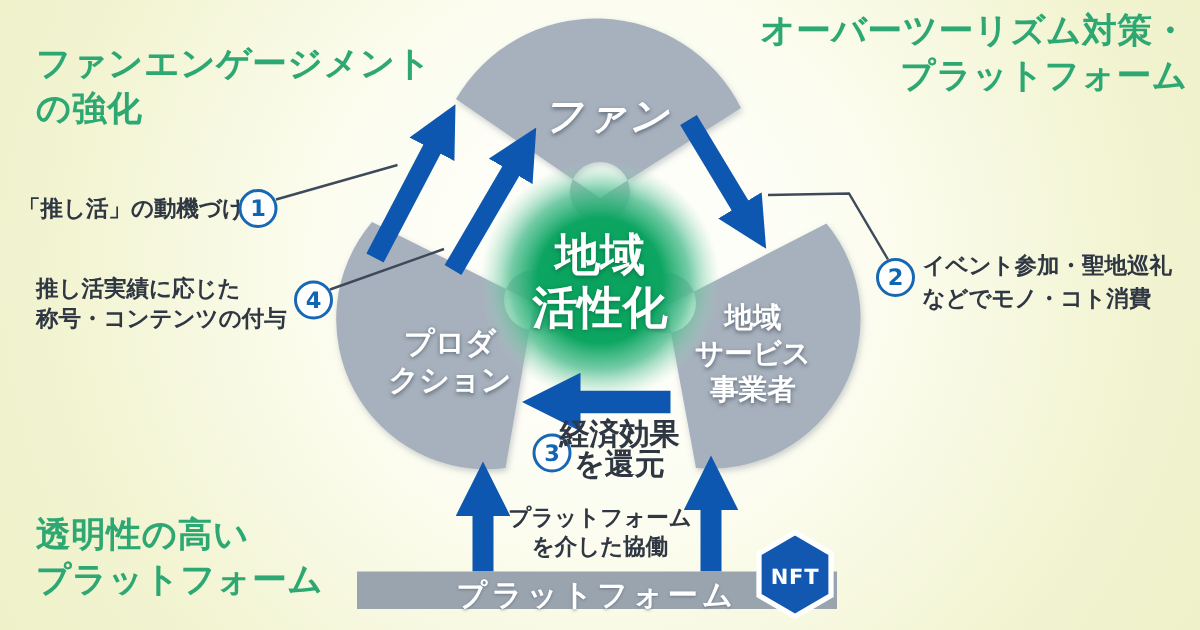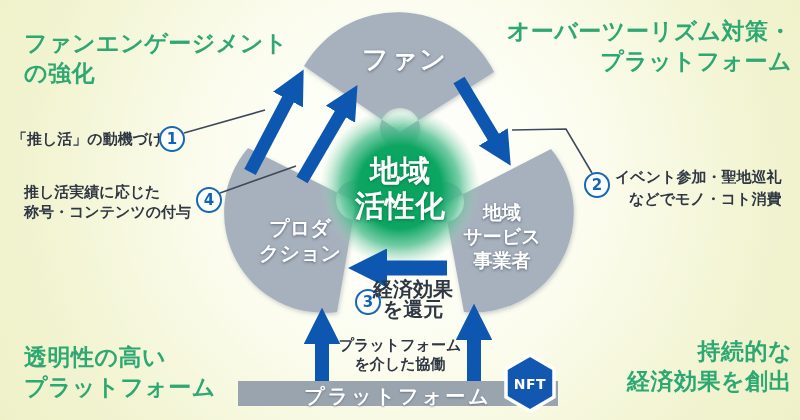--- a/index.html
+++ b/index.html
@@ -12,32 +12,32 @@
   .abs{position:absolute;}
   .green{
     color:#2ea873;font-weight:bold;font-size:23px;line-height:30px;
     letter-spacing:0.5px;white-space:nowrap;
   }
   .tr,.br{text-align:right;}
   .node-label{
     color:#ffffff;font-weight:bold;text-align:center;
     text-shadow:0 1px 3px rgba(70,82,98,.8);white-space:nowrap;
   }
-  .fan-label{left:330px;top:42px;width:150px;font-size:26px;letter-spacing:2px;}
+  .fan-label{left:330px;top:60px;width:150px;font-size:26px;letter-spacing:2px;font-style:italic;}
   .prod-label{left:235px;top:216px;width:130px;font-size:20px;line-height:25px;}
   .reg-label{left:437px;top:200px;width:130px;font-size:19px;line-height:24px;}
   .center-label{
     left:325px;top:153px;width:150px;font-size:30px;line-height:35px;
     color:#ffffff;font-weight:bold;text-align:center;white-space:nowrap;
     text-shadow:0 1px 3px rgba(10,90,55,.6);
   }
   .ann{color:#2f3743;font-weight:bold;font-size:15px;white-space:nowrap;}
   .a1{left:12px;top:130px;}
   .a4{left:24px;top:182px;width:172px;text-align:left;line-height:20px;}
-  .a2{left:615px;top:166px;line-height:22px;text-align:right;}
+  .a2{left:615px;top:166px;line-height:22px;}
   .a3{left:372px;top:279px;width:82px;text-align:center;line-height:20px;font-size:20px;}
   .collab{left:328px;top:336px;width:144px;text-align:center;line-height:19px;}
   .num{
     width:26px;height:26px;border-radius:50%;background:#ffffff;
     border:2px solid #1668b5;color:#1166b3;font-weight:bold;font-size:15px;
     display:flex;align-items:center;justify-content:center;box-sizing:border-box;
   }
   .n1{left:159px;top:126px;}
   .n4{left:196px;top:187px;}
   .n2{left:584px;top:172px;}
@@ -92,31 +92,27 @@
     <rect x="238" y="381" width="320" height="25" fill="#9aa4af"></rect>
 
     <polygon points="530,355 554,369 554,397 530,411 506,397 506,369" fill="#1358b0" stroke="#ffffff" stroke-width="3.5"></polygon>
     <text x="530" y="389" text-anchor="middle" fill="#ffffff" font-size="14" font-weight="bold" letter-spacing="0.5">NFT</text>
   </svg>
 
   <div class="abs green tl" style="left:24px;top:8px;margin-top:20px;">
     <div>ファンエンゲージメント</div>
     <div>の強化</div>
   </div>
-  <div class="abs green tr" style="right:8px;top:16px;">
+  <div class="abs green tr" style="right:8px;top:6px;">
     <div>オーバーツーリズム対策・</div>
     <div>プラットフォーム</div>
   </div>
   <div class="abs green bl" style="left:24px;top:342px;">
     <div>透明性の高い</div>
     <div>プラットフォーム</div>
-  </div>
-  <div class="abs green br" style="right:8px;top:336px;">
-    <div>持続的な</div>
-    <div>経済効果を創出</div>
   </div>
 
   <div class="abs node-label fan-label">ファン</div>
   <div class="abs node-label prod-label">
     <div>プロダ</div>
     <div>クション</div>
   </div>
   <div class="abs node-label reg-label">
     <div>地域</div>
     <div>サービス</div>

